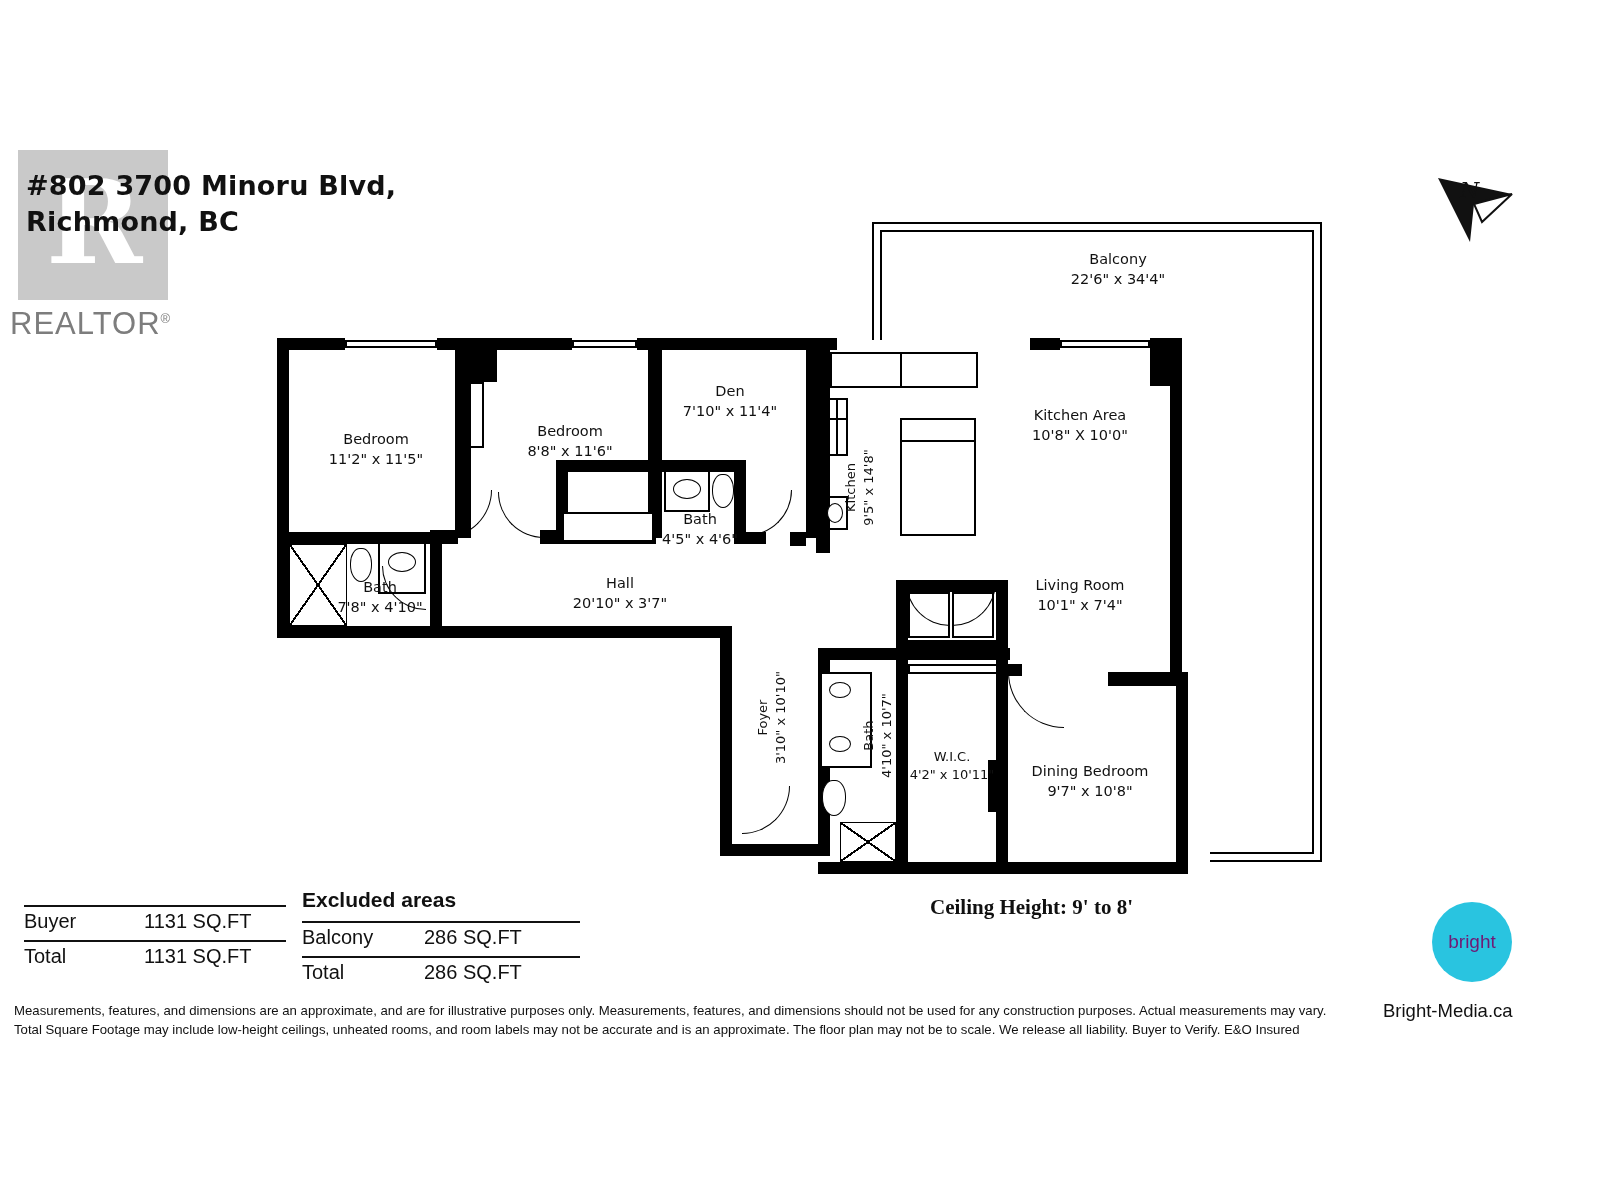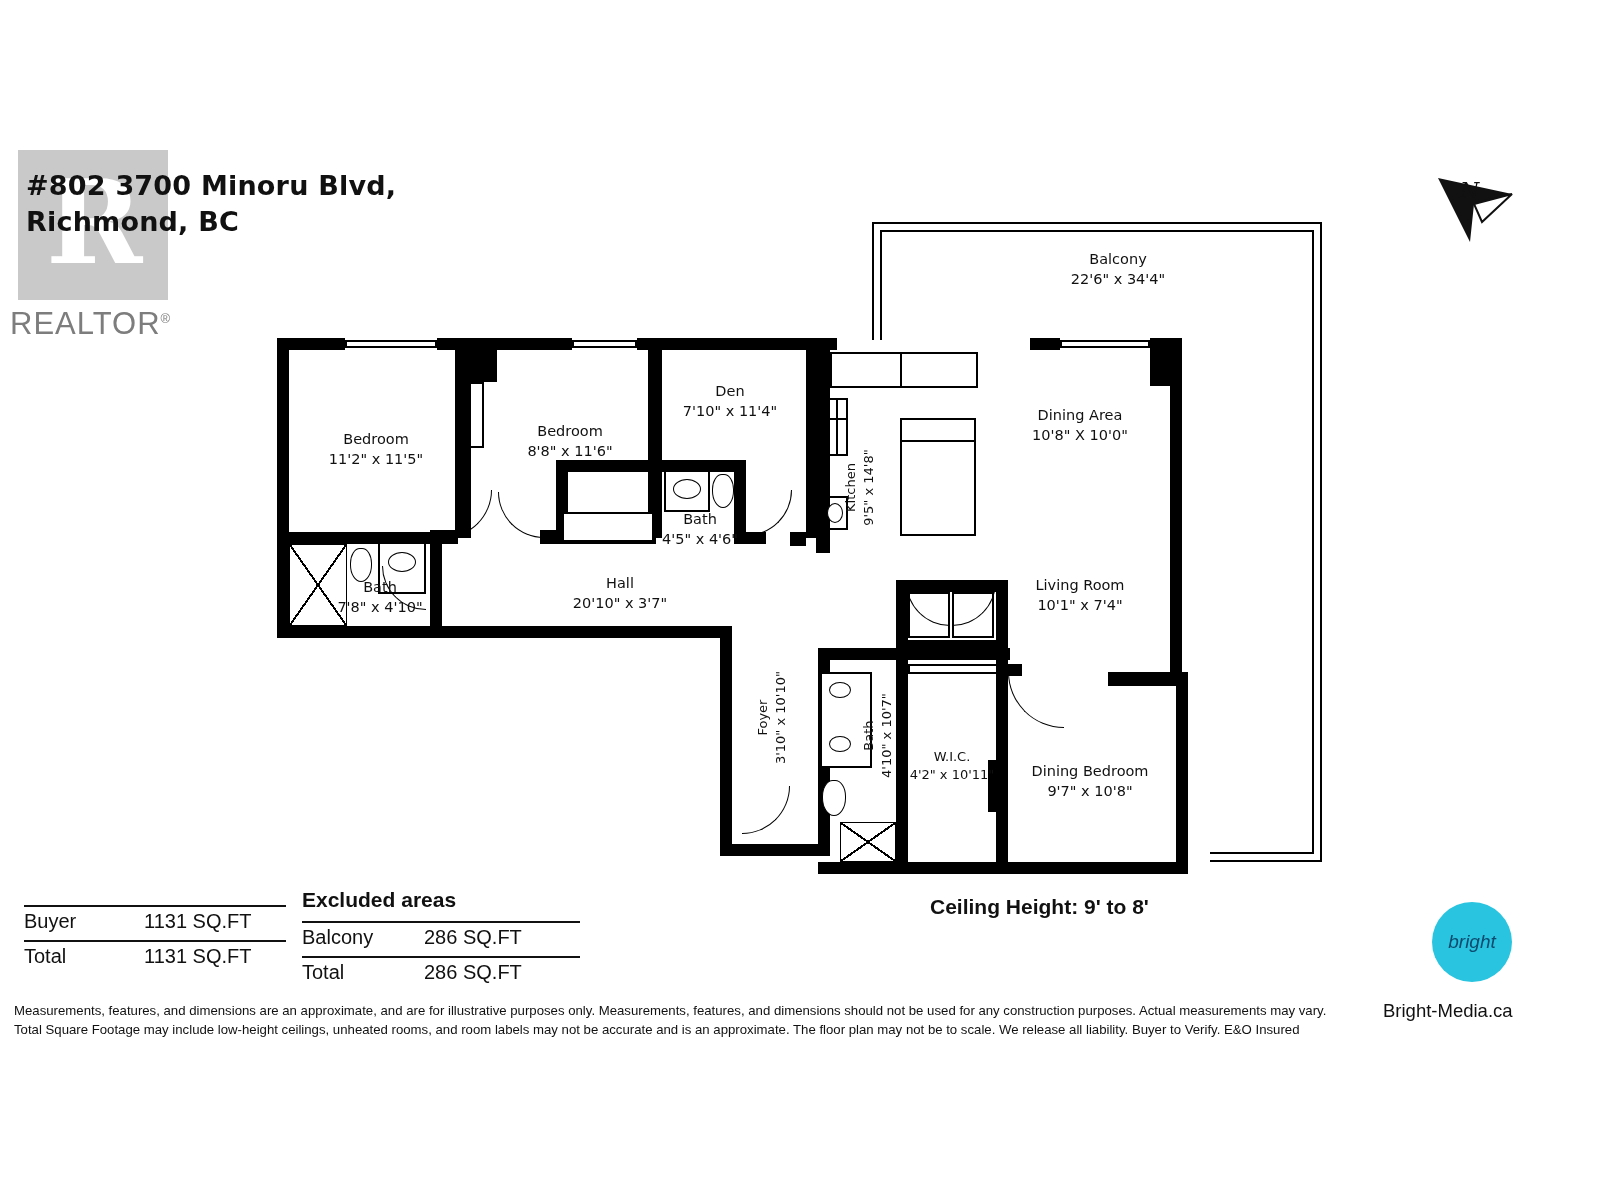--- a/index.html
+++ b/index.html
@@ -174,39 +174,38 @@
     font-family: "Liberation Sans", sans-serif;
   }
 
   
   #ceiling-height {
     position: absolute;
     left: 930px;
     top: 895px;
     font-size: 21px;
     font-weight: bold;
-    font-family: Liberation Sans, sans-serif;
+    font-family: Liberation Serif, serif;
   }
 
   
   #bright-logo {
     position: absolute;
     left: 1432px;
     top: 902px;
     width: 80px;
     height: 80px;
     border-radius: 50%;
     background: #29c4e0;
-    color: #0c4a6e;
+    color: #701a75;
     display: flex;
     align-items: center;
     justify-content: center;
     font-size: 19px;
     font-family: "Liberation Sans", sans-serif;
-    font-style: italic;
   }
   #bright-caption {
     position: absolute;
     left: 1383px;
     top: 1000px;
     font-size: 18.5px;
     font-family: "Liberation Sans", sans-serif;
     color: #111;
   }
 
@@ -379,21 +378,21 @@
     <span class="nm">Den</span>
     <span class="dim">7'10" x 11'4"</span>
   </div>
 
   <div class="label vert small" style="left:800px; top:470px; width:120px;">
     <span class="nm">Kitchen</span>
     <span class="dim">9'5" x 14'8"</span>
   </div>
 
   <div class="label" style="left:1000px; top:406px; width:160px;">
-    <span class="nm">Dining Area</span>
+    <span class="nm">Kitchen Area</span>
     <span class="dim">10'8" X 10'0"</span>
   </div>
 
   <div class="label" style="left:1000px; top:576px; width:160px;">
     <span class="nm">Living Room</span>
     <span class="dim">10'1" x 7'4"</span>
   </div>
 
   <div class="label" style="left:620px; top:510px; width:160px;">
     <span class="nm">Bath</span>

